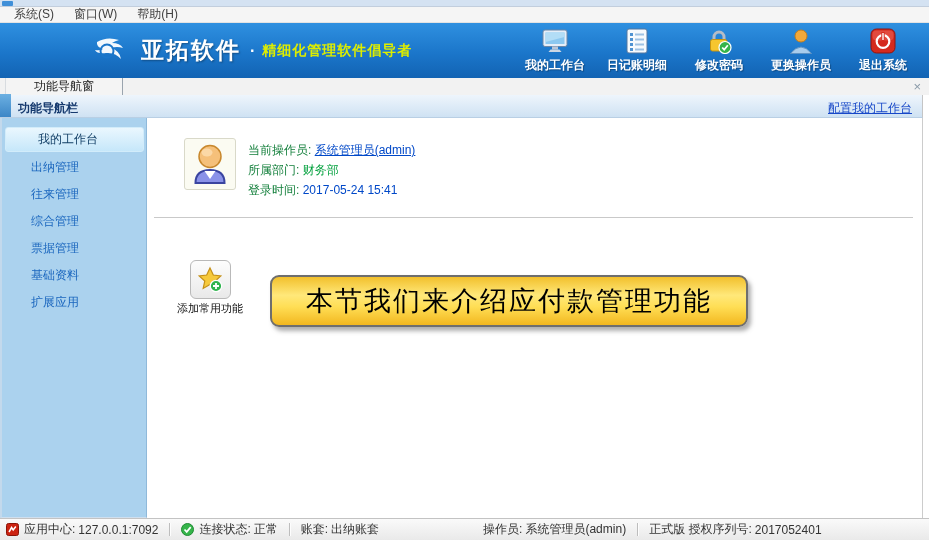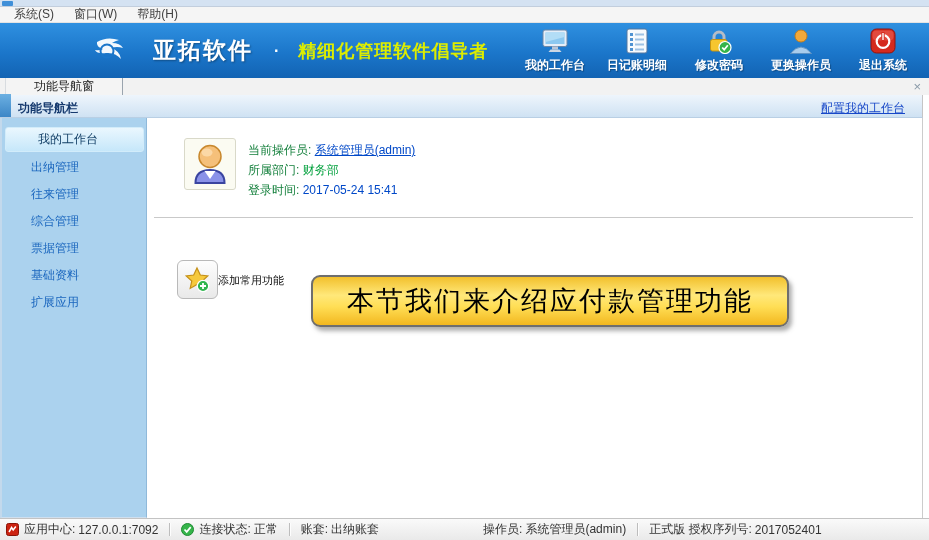--- a/index.html
+++ b/index.html
@@ -10,40 +10,40 @@
   
   .titlebar-sliver { height:7px; background:#d4e2f2; border-bottom:1px solid #c2cedd; position:relative; }
   .titlebar-chip { position:absolute; left:2px; top:1px; width:11px; height:5px; background:#3f8fd8; border-radius:1px; }
 
   
   .menubar { height:16px; background:#f5f5f5; display:flex; align-items:center; padding-left:4px; border-bottom:1px solid #e3e3e3; }
   .menu-item { font-size:12px; color:#404040; padding:16px 10px; cursor:default; }
 
   
   .header { height:55px; background:linear-gradient(180deg,#2f90e0 0%,#1b76ca 55%,#1263b3 100%); display:flex; align-items:center; justify-content:space-between; }
-  .brand { display:flex; align-items:center; margin-left:93px;gap:12px; }
+  .brand { display:flex; align-items:center; margin-left:93px; }
   .brand-icon { width:34px; height:30px; display:block; }
   .brand-name { color:#fff; font-size:23px; font-weight:bold; letter-spacing:2px; margin-left:14px; text-shadow:1px 1px 2px rgba(0,0,0,.35); }
   .brand-dot { color:#ffffff; font-size:16px; font-weight:bold; margin:0 7px 0 9px; }
-  .brand-slogan { color:#dded00; font-size:18px; font-weight:bold; letter-spacing:1px;text-align:center; }
+  .brand-slogan { color:#dded00; font-size:14px; font-weight:bold; letter-spacing:1px;text-align:center; }
   .toolbar { display:flex; align-items:flex-end; margin-right:15px; gap:20px; }
   .tool { display:flex; flex-direction:column; align-items:center; width:62px; cursor:pointer; }
   .tool svg { width:26px; height:26px; display:block; }
   .tool-label { color:#fff; font-size:12px; font-weight:bold; margin-top:3px; white-space:nowrap; text-shadow:1px 1px 1px rgba(0,0,0,.3); }
 
   
   .tabstrip { height:17px; background:#f2f2f2; display:flex; align-items:stretch; position:relative; }
   .tab { width:118px; margin-left:5px; background:#f4f4f4; border-right:1px solid #9aa4ae; border-left:1px solid #d8dce0; font-size:12px; color:#222; display:flex; align-items:center; justify-content:center; cursor:default; }
   .tab-close { position:absolute; right:8px; top:1px; font-size:13px; color:#8a9aa8; line-height:15px; cursor:pointer; }
 
   
   .panel-header { height:23px; margin-right:6px; background:linear-gradient(180deg,#eef5fc 0%,#cfe2f3 100%); border-bottom:1px solid #b9cfe4; border-right:1px solid #c5c5c5; display:flex; align-items:flex-end; position:relative; }
   .panel-accent { width:11px; height:23px; background:linear-gradient(180deg,#6cb0e2,#3c86c6); margin-right:7px; }
   .panel-title { font-size:12px; font-weight:bold; color:#15396e; }
-  .panel-link { position:absolute; right:17px; font-size:12px; color:#1848c8; text-decoration:underline; cursor:pointer; }
+  .panel-link { position:absolute; right:10px; font-size:12px; color:#1848c8; text-decoration:underline; cursor:pointer; }
 
   
   .body { display:flex; height:400px; margin-right:6px; border-right:1px solid #cccccc; }
   .sidebar { width:147px; background:#abd2ee; border-left:2px solid #c3d9ec; border-right:1px solid #8fb9da; border-bottom:1px solid #cfdfee; padding-top:9px; flex:none; }
   .side-item { height:27px; line-height:27px; padding-left:29px; font-size:12px; color:#1a66bе; color:#1a66be; cursor:pointer; white-space:nowrap; }
   .side-item.selected { height:25px; line-height:23px; margin:0 2px 2px 3px; padding-left:32px; background:linear-gradient(180deg,#eaf7fe 0%,#c6e7fa 100%); border:1px solid #d2ecfa; border-radius:3px; color:#123f66; }
   .content { flex:1; background:#fff; overflow:hidden; }
 
   
   .user-info { display:flex; margin:20px 0 0 37px; }
@@ -53,21 +53,21 @@
   .info-row { font-size:12px; line-height:20px; white-space:nowrap; }
   .info-label { color:#15803d; }
   .val-operator { color:#0048c8; text-decoration:underline; }
   .val-dept { color:#00a03c; }
   .val-login { color:#0048c8; }
 
   .divider { height:1px; background:#c9c9c9; margin:17px 9px 0 7px; }
 
   
   .actions-row { display:flex; margin:42px 0 0 30px; align-items:flex-start; }
-  .add-fav { display:flex; align-items:center; cursor:pointer; }
+  .add-fav { display:flex; flex-direction:column; align-items:center; cursor:pointer; }
   .add-fav-btn { width:41px; height:39px; background:linear-gradient(180deg,#fdfdfd,#e9e9e9); border:1px solid #b9b9b9; border-radius:6px; display:flex; align-items:center; justify-content:center; }
   .add-fav-btn svg { width:27px; height:27px; }
   .add-fav-label { font-size:11px; color:#111; margin-top:2px; white-space:nowrap; }
   .banner { margin-left:27px; margin-top:15px; width:478px; height:52px; background:linear-gradient(180deg,#f2c02c 0%,#ffe87a 38%,#ffde55 62%,#f2b71f 100%); border:2px solid #6e6e6e; border-radius:9px; box-shadow:3px 4px 4px rgba(110,110,110,.55); display:flex; align-items:center; justify-content:center; }
   .banner-text { font-family:"DejaVu Serif","Liberation Serif",serif; font-size:27px; color:#000; letter-spacing:2px; white-space:nowrap; }
 
   
   .statusbar { height:22px; background:linear-gradient(180deg,#fafafa,#e9e9e9); border-top:1px solid #c3c3c3; display:flex; align-items:center; padding:0 6px; }
   .sb-item { display:flex; align-items:center; font-size:12px; color:#333; white-space:nowrap; }
   .sb-item svg { width:13px; height:13px; margin-right:5px; }

